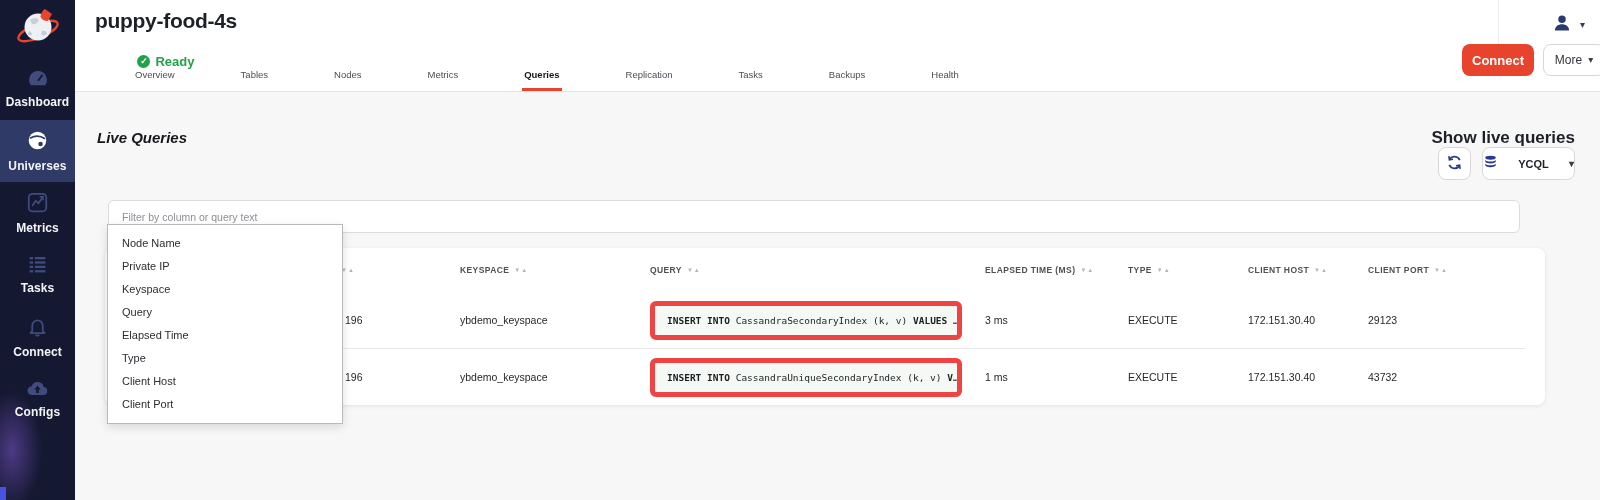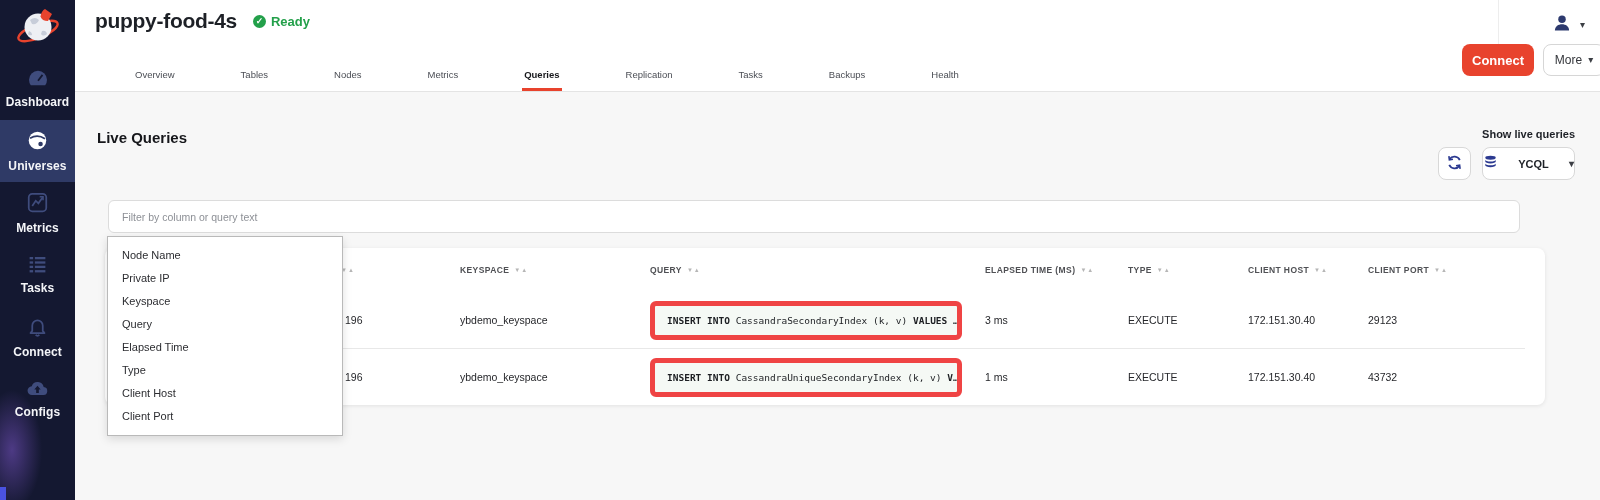--- a/index.html
+++ b/index.html
@@ -12,38 +12,38 @@
     background:radial-gradient(closest-side, rgba(124,86,201,0.55), rgba(124,86,201,0)); }
   .logo { position:absolute; top:5px; left:50%; transform:translateX(-50%); width:46px; height:46px; }
   .nav { position:absolute; top:58px; left:0; width:75px; }
   .nav-item { height:62px; display:flex; flex-direction:column; align-items:center; justify-content:center; gap:4px; cursor:pointer; }
   .nav-item.active { background:#2f3a66; }
   .nav-label { font-size:12px; font-weight:700; color:#f4f5f8; letter-spacing:.1px; }
   .corner-accent { position:absolute; left:0; bottom:0; width:6px; height:13px; background:#4a52e0; z-index:3; }
 
   
   .topbar { position:absolute; left:75px; top:0; width:1525px; height:92px; background:#fff; border-bottom:1px solid #e4e4e4; }
-  .title-row { position:absolute; left:20px; top:9px; display:flex; align-items:flex-start; gap:16px; }
+  .title-row { position:absolute; left:20px; top:9px; display:flex; align-items:center; gap:16px;flex-direction:column; }
   .page-title { font-size:21px; font-weight:800; color:#1d2026; letter-spacing:-.3px; }
   .ready-badge { display:flex; align-items:center; gap:5px; margin-top:5px; color:#23a04a; font-weight:700; font-size:13px; }
   .check-circle { width:13px; height:13px; border-radius:50%; background:#23a04a; color:#fff; font-size:9px; line-height:13px; text-align:center; }
   .user-divider { position:absolute; left:1423px; top:0; width:1px; height:48px; background:#ededed; }
   .user-area { position:absolute; left:1477px; top:13px; display:flex; align-items:center; gap:8px; cursor:pointer; }
   .caret { font-size:10px; color:#3c3f45; line-height:1; }
   .tabs { position:absolute; left:20px; bottom:0; display:flex; gap:26px; height:34px; }
   .tab { position:relative; display:flex; align-items:center; font-size:9.5px; color:#4b4e55; cursor:pointer;margin-left:40px; }
   .tab.active { color:#16171b; font-weight:700; }
   .tab.active::after { content:""; position:absolute; left:-2px; right:-2px; bottom:0; height:3px; background:#e8432d; }
   .header-buttons { position:absolute; left:1363px; top:44px; display:flex; gap:9px;padding-left:24px; }
   .btn-connect { width:72px; height:32px; background:#e8432d; color:#fff; border:none; border-radius:8px; font-size:13px; font-weight:700; font-family:inherit; cursor:pointer; }
   .btn-more { width:62px; height:32px; background:#fff; border:1px solid #d6d6d6; border-radius:8px; font-size:12px; color:#33353a; font-family:inherit; display:flex; align-items:center; justify-content:center; gap:6px; cursor:pointer; }
 
   
-  .section-title { position:absolute; left:97px; top:129px; font-size:15px; font-weight:800; color:#16171b; }
-  .show-label { position:absolute; top:128px; right:25px; font-size:11px; font-weight:600; color:#1d2026; }
+  .section-title { position:absolute; left:97px; top:129px; font-size:15px; font-weight:800; color:#16171b;font-style:italic; }
+  .show-label { position:absolute; top:128px; right:25px; font-size:17px; font-weight:600; color:#1d2026; }
   .controls { position:absolute; left:1438px; top:147px; display:flex; gap:11px; }
   .btn-refresh { width:33px; height:33px; background:#fff; border:1px solid #d8d8d8; border-radius:8px; display:flex; align-items:center; justify-content:center; cursor:pointer; }
   .btn-ycql { width:93px; height:33px; background:#fff; border:1px solid #d8d8d8; border-radius:8px; display:flex; align-items:center; justify-content:space-between; gap:7px; font-size:11px; font-weight:700; color:#1d2026; font-family:inherit; cursor:pointer; }
 
   .filter-input { position:absolute; left:108px; top:200px; width:1412px; height:33px; background:#fff; border:1px solid #dcdcdc; border-radius:6px; padding:0 13px; font-size:10.5px; color:#333; font-family:inherit; }
   .filter-input::placeholder { color:#8d9096; }
 
   
   .card { position:absolute; left:105px; top:248px; width:1440px; background:#fff; border-radius:8px; box-shadow:0 1px 4px rgba(0,0,0,.09); z-index:1; }
   .grid-row { display:grid; grid-template-columns:355px 190px 335px 143px 120px 120px 177px; align-items:center; }
@@ -52,21 +52,21 @@
   .th-0 { padding-left:236px; }
   .sort { font-size:6px; color:#b6b6b6; letter-spacing:1px; }
   .trow { height:56px; font-size:10.5px; color:#26272b; }
   .row-divider { height:1px; background:#e8e8e8; margin:0 20px; }
   .cell-0 { padding-left:240px; }
   .qbox { width:312px; background:#f5f9f5; border:5px solid #ef4444; border-radius:6px; padding:9px 12px;
     font-family:"DejaVu Sans Mono", monospace; font-size:9.5px; color:#1d1f23; white-space:nowrap; overflow:hidden; cursor:pointer; }
   .q-kw { font-weight:700; }
 
   
-  .dropdown { position:absolute; left:107px; top:236px; width:236px; background:#fff; border:1px solid #b9b9b9; box-shadow:0 3px 9px rgba(0,0,0,.13); padding:7px 0; z-index:6; }
+  .dropdown { position:absolute; left:107px; top:224px; width:236px; background:#fff; border:1px solid #b9b9b9; box-shadow:0 3px 9px rgba(0,0,0,.13); padding:7px 0; z-index:6; }
   .dd-item { height:23px; line-height:23px; padding-left:14px; font-size:11px; color:#2c2d31; cursor:pointer; }
 </style>
 </head>
 <body>
 
 <div class="sidebar">
   <div class="glow"></div>
   <div class="logo">
     <svg viewBox="0 0 46 46" width="46" height="46">
       <ellipse cx="23" cy="26" rx="21" ry="7" fill="none" stroke="#e8432d" stroke-width="2.4" transform="rotate(-22 23 26)"></ellipse>

